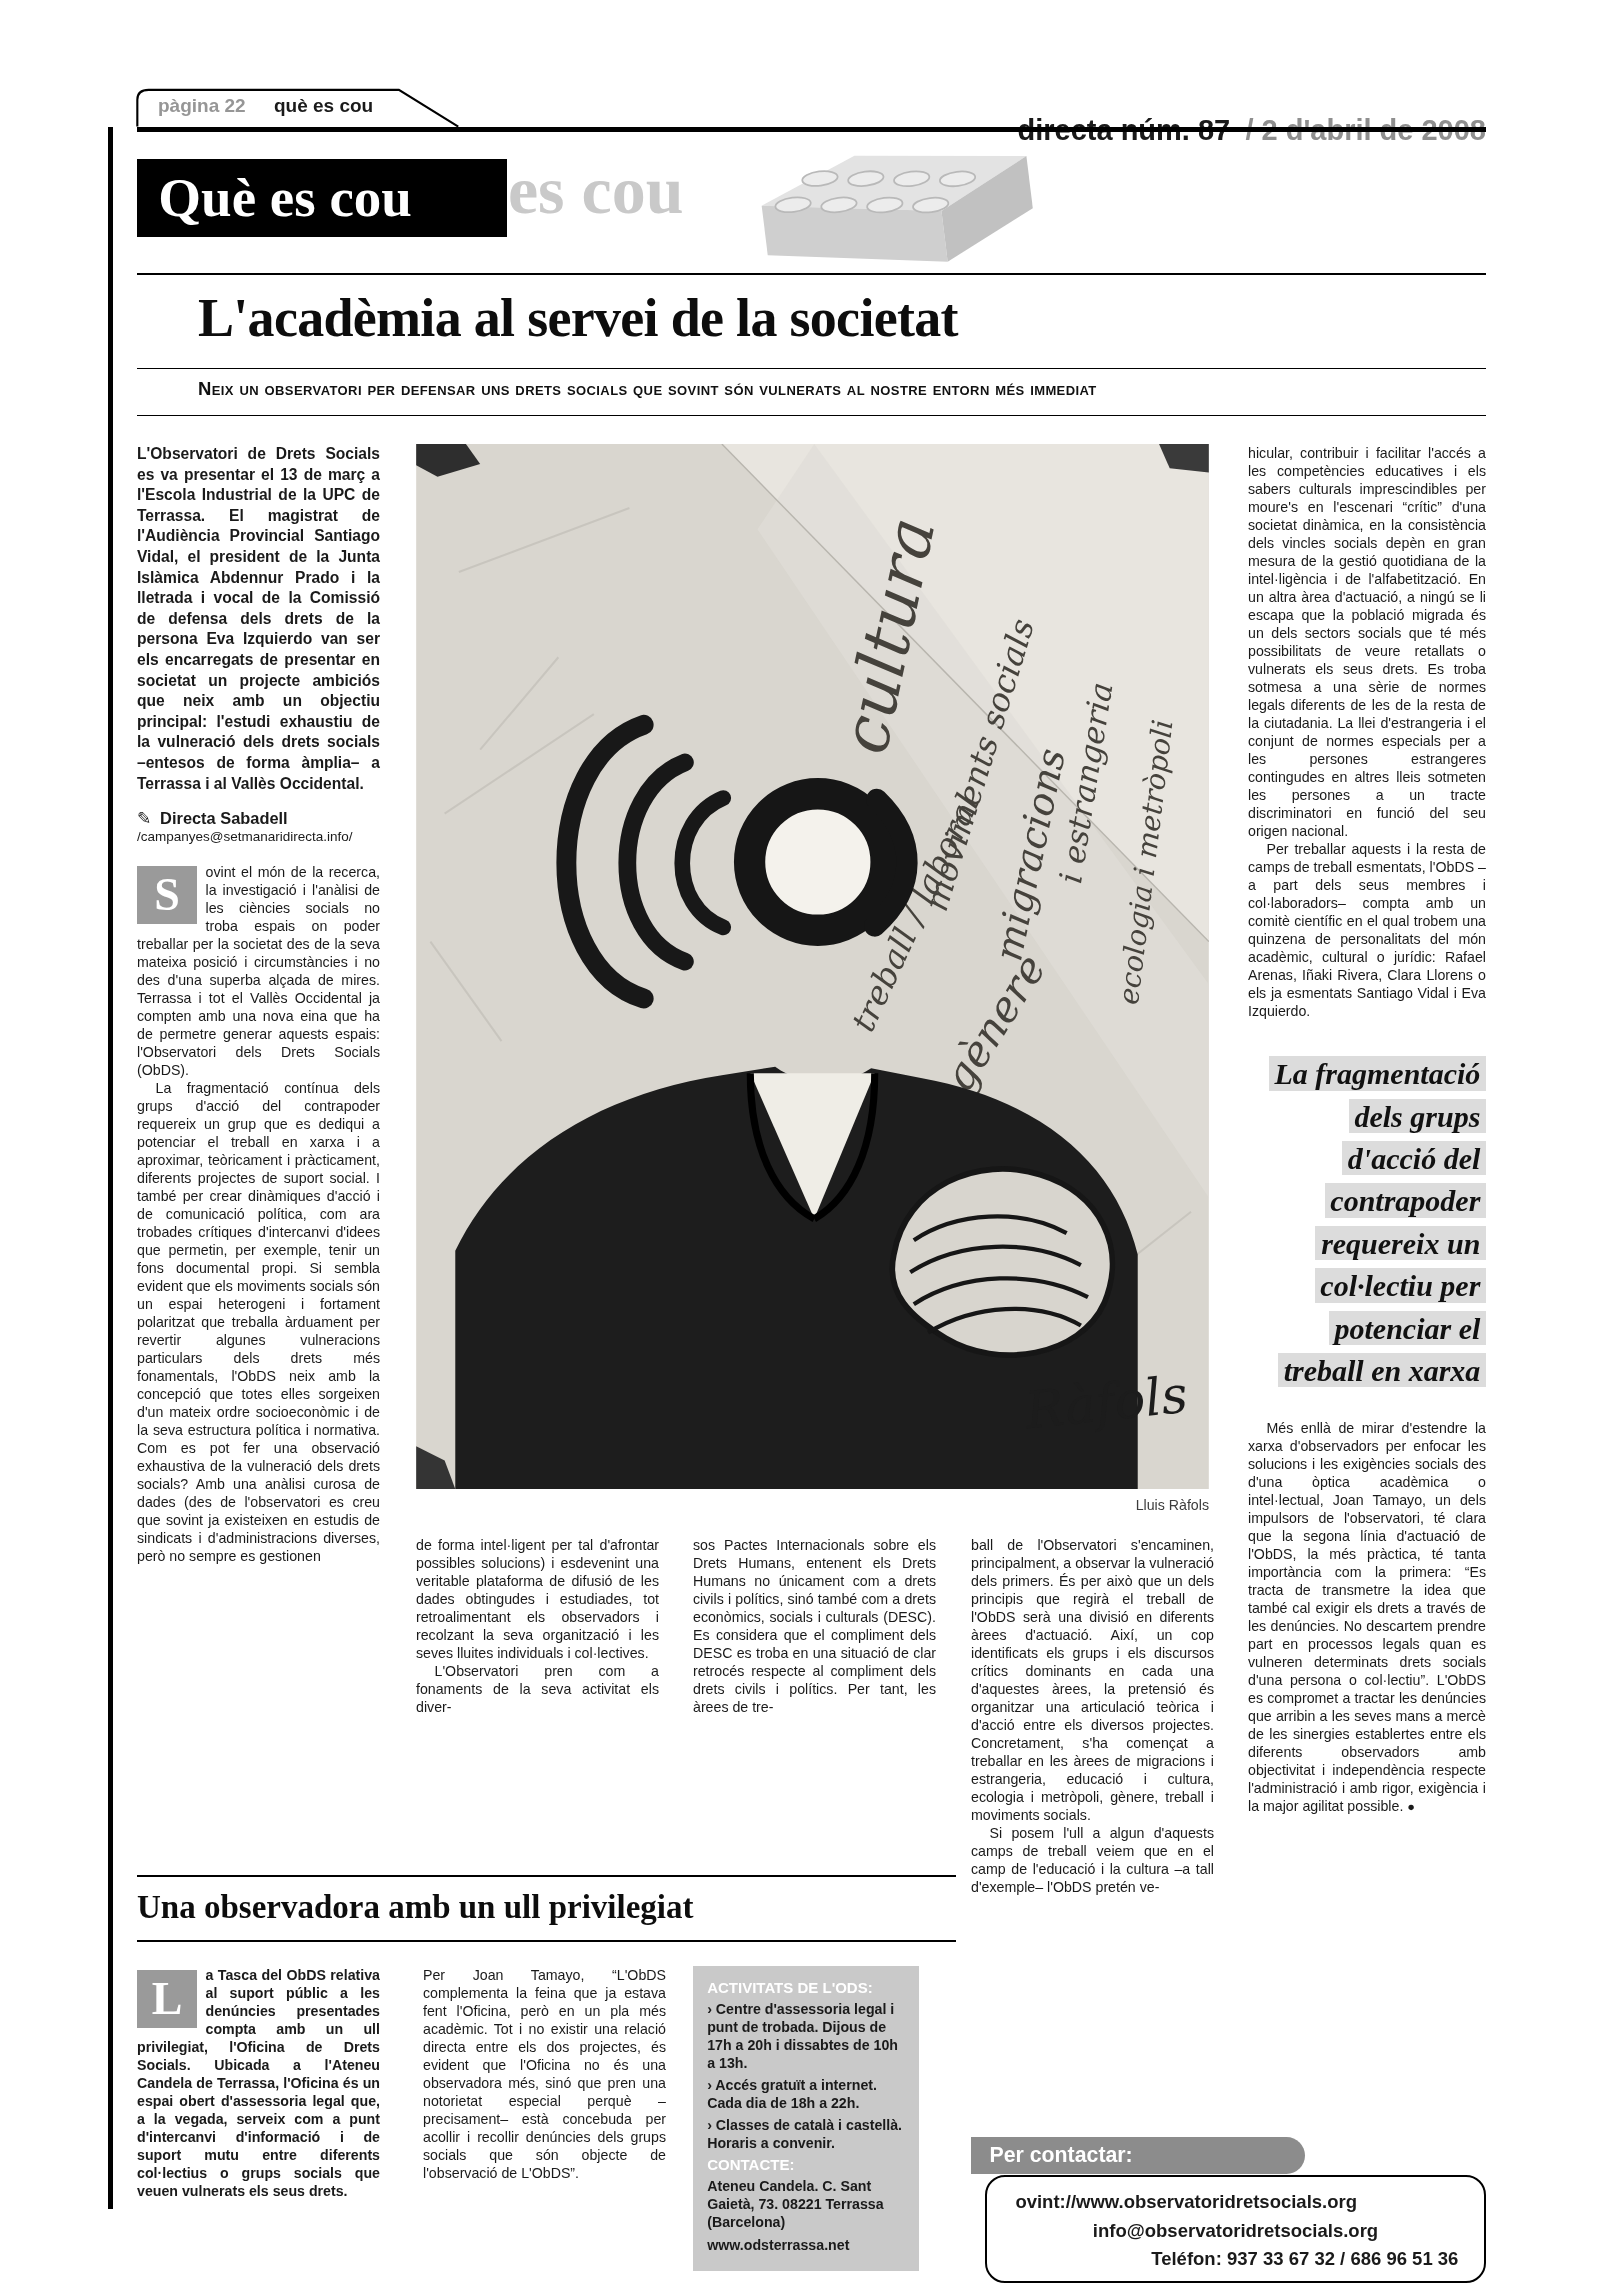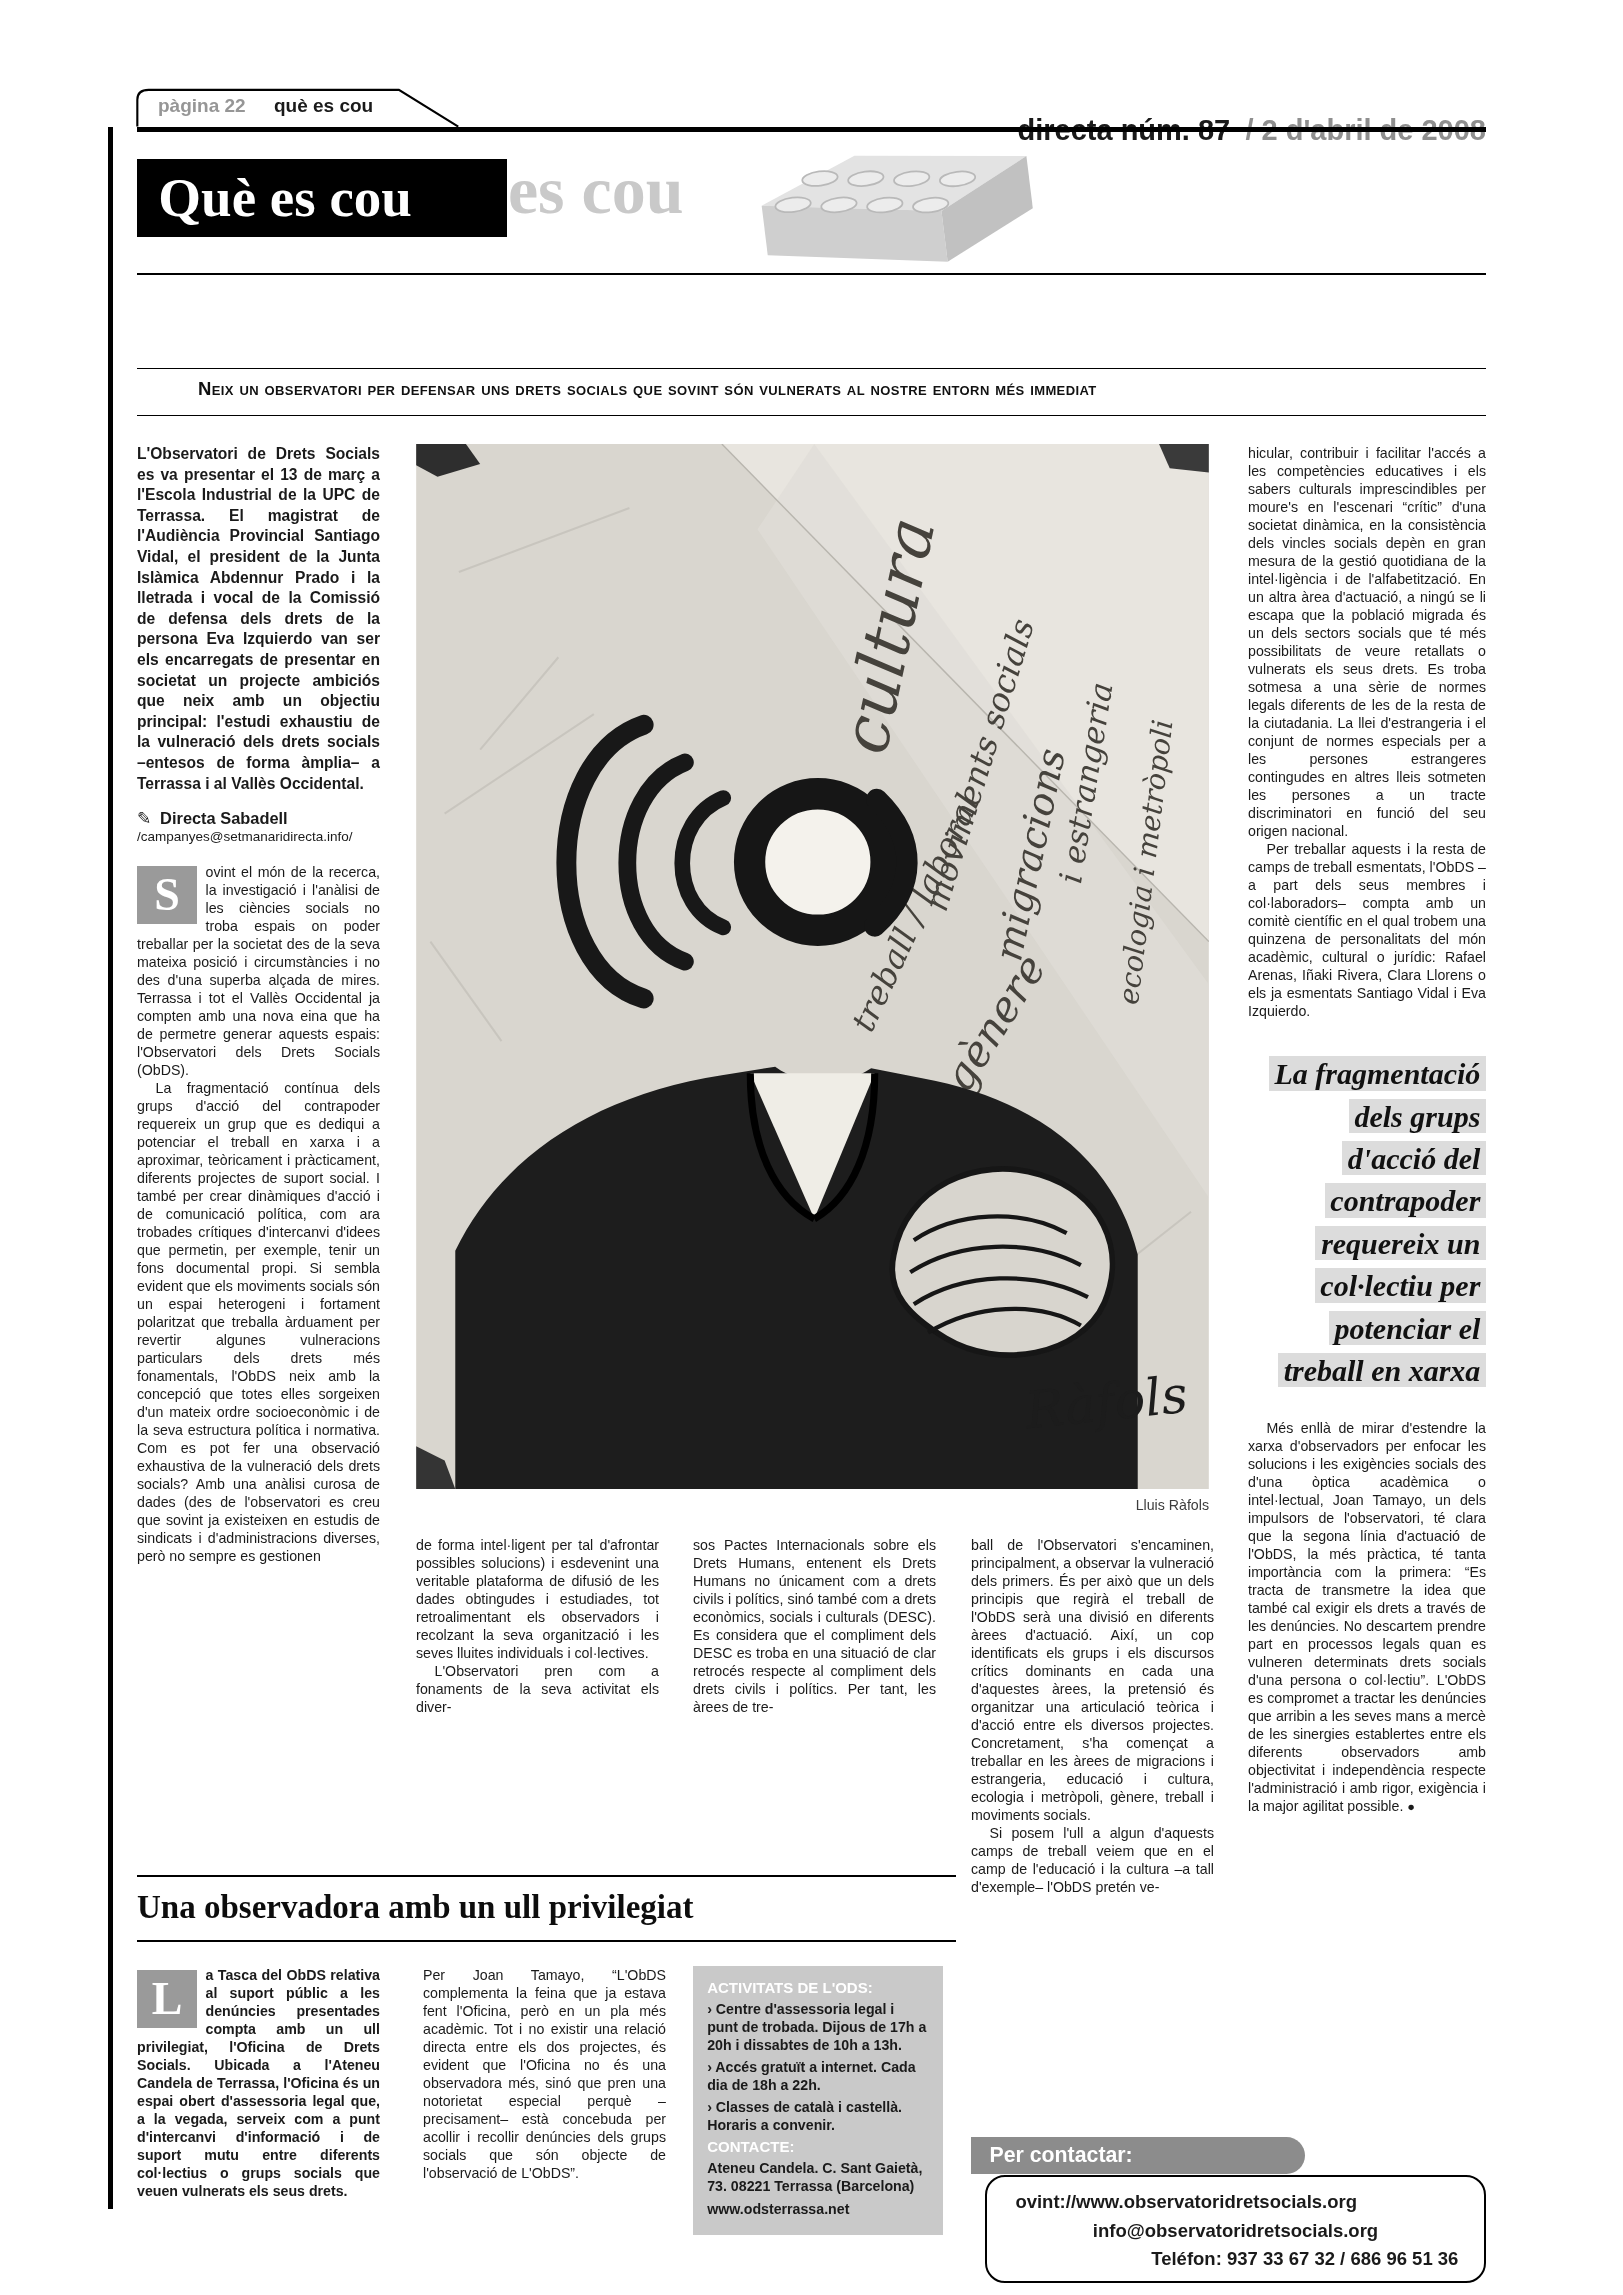--- a/index.html
+++ b/index.html
@@ -44,21 +44,21 @@
   
   .pullquote{margin:33px 0 28.4px 0;text-align:right;font-family:"Liberation Serif",serif;
              font-style:italic;font-weight:bold;font-size:30px;line-height:41px;color:#111;}
   .pullquote div{margin:1.4px 0;}
   .pullquote span{background:#dcdcdc;padding:0.7px 5.7px;}
   .endmark{font-size:12.8px;}
   
   .headline2{position:absolute;left:137px;top:1889px;font-family:"Liberation Serif",serif;
              font-weight:bold;font-size:33px;color:#0d0d0d;white-space:nowrap;}
   
-  .actbox{position:absolute;left:693px;top:1966px;width:250px;background:#c9c9c9;box-sizing:border-box;
+  .actbox{position:absolute;left:693px;top:1966px;width:226px;background:#c9c9c9;box-sizing:border-box;
           padding:12.8px 14.2px;font-weight:bold;font-size:14.2px;line-height:18px;text-align:left;}
   .actbox .wt{color:#fff;font-size:15px;margin-bottom:2.8px;}
   .actbox p{margin:0 0 4.3px 0;}
   .actbox .web{margin-top:2.8px;}
   
   .contact-label{position:absolute;left:971px;top:2137px;width:334px;height:37px;background:#8c8c8c;
                  border-radius:0 18.5px 18.5px 0;color:#fff;font-weight:bold;font-size:21.3px;line-height:37px;
                  padding-left:18.5px;box-sizing:border-box;}
   .contact-box{position:absolute;left:985px;top:2175px;width:501px;height:108px;background:#fff;
                border:2.8px solid #000;border-radius:20px;box-sizing:border-box;padding:11.4px 21.3px 0 21.3px;
@@ -106,20 +106,21 @@
         <ellipse cx="320" cy="94" rx="25" ry="10"></ellipse>
         <ellipse cx="86" cy="102" rx="25" ry="10"></ellipse>
         <ellipse cx="150" cy="110" rx="25" ry="10"></ellipse>
         <ellipse cx="214" cy="118" rx="25" ry="10"></ellipse>
         <ellipse cx="278" cy="126" rx="25" ry="10"></ellipse>
       </g>
     </g>
   </svg>
 
   <div class="rule" style="left:137px;top:273px;width:1349px;height:2.1px;"></div>
+  <h1 class="headline" style="margin:0;">L'acadèmia al servei de la societat</h1>
   <div class="rule" style="left:137px;top:368px;width:1349px;height:1.4px;"></div>
   <div class="subtitle">Neix un observatori per defensar uns drets socials que sovint són vulnerats al nostre entorn més immediat</div>
   <div class="rule" style="left:137px;top:415px;width:1349px;height:1.4px;"></div>
 
   <div class="col" style="left:137px;top:444px;">
     <div class="lead">L'Observatori de Drets Socials es va presentar el 13 de març a l'Escola Industrial de la UPC de Terrassa. El magistrat de l'Audiència Provincial Santiago Vidal, el president de la Junta Islàmica Abdennur Prado i la lletrada i vocal de la Comissió de defensa dels drets de la persona Eva Izquierdo van ser els encarregats de presentar en societat un projecte ambiciós que neix amb un objectiu principal: l'estudi exhaustiu de la vulneració dels drets socials –entesos de forma àmplia– a Terrassa i al Vallès Occidental.</div>
     <div class="byline">
       <div>
         <span class="ic">✎</span>
         <span class="a">Directa Sabadell</span>

